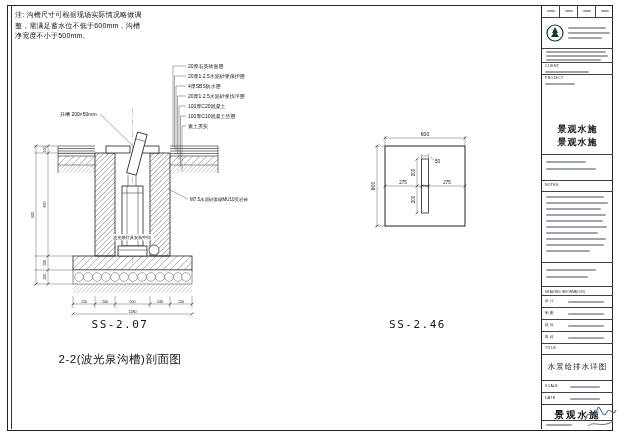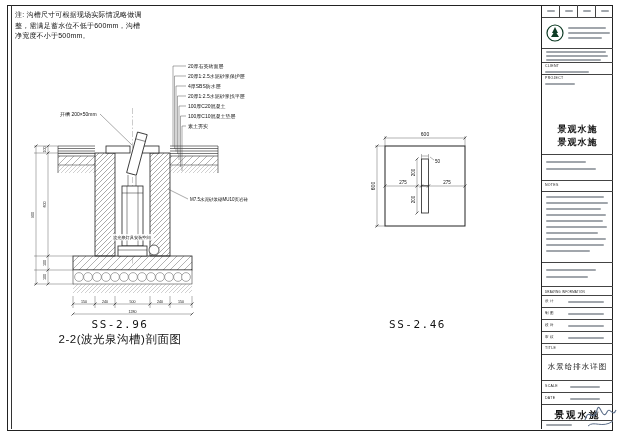--- a/index.html
+++ b/index.html
@@ -3,21 +3,21 @@
 <meta charset="utf-8">
 <style>
   html,body{margin:0;padding:0;background:#e9e9e9}
   .page{position:relative;width:618px;height:436px;background:#fff;font-family:"Liberation Sans",sans-serif;color:#111;overflow:hidden}
   .abs{position:absolute}
   .frame{left:7px;top:5px;width:604px;height:424px;border:1px solid #222}
   .bindline{left:11px;top:5px;width:0;height:424px;border-left:0.5px solid #333}
   .note{left:15px;top:10px;width:130px;font-size:7px;line-height:1.5;color:#111;letter-spacing:0.2px}
   .dwg-title{text-align:center}
   .code{font-family:"DejaVu Sans Mono",monospace;font-size:11px;letter-spacing:1.5px}
-  .tname{font-size:11.5px;margin-top:1px;letter-spacing:0.5px}
+  .tname{font-size:11.5px;margin-top:21px;letter-spacing:0.5px}
   svg text{font-family:"Liberation Sans",sans-serif;fill:#111}
   
   .tb{left:541px;top:5px;width:71px;height:424px;border-left:1px solid #222;font-size:4px}
   .tbrow{position:absolute;left:0;width:100%;border-bottom:1px solid #444;box-sizing:border-box;overflow:hidden}
   .sk{background:#8a9097;height:2px;border-radius:1px;opacity:.8}
   .lbl{font-size:3.5px;color:#222;letter-spacing:.3px;line-height:1}
   .cells{display:flex;height:100%}
   .cell{flex:1;border-right:0.5px solid #444;display:flex;align-items:center;justify-content:center}
   .cell:last-child{border-right:none}
   .pname{font-size:9px;font-weight:bold;text-align:center;letter-spacing:1px}
@@ -161,21 +161,21 @@
       <text x="68" y="256.5">150</text>
       <text x="89" y="256.5">240</text>
       <text x="116.5" y="256.5">500</text>
       <text x="144" y="256.5">240</text>
       <text x="165" y="256.5">150</text>
       <text x="116.5" y="266.5">1280</text>
     </g>
   </svg>
 
   <div class="abs dwg-title" style="left:20px;top:318px;width:200px">
-    <div class="code">SS-2.96</div>
+    <div class="code">SS-2.07</div>
     <div class="tname">2-2(波光泉沟槽)剖面图</div>
   </div>
 
   <svg class="abs" style="left:352px;top:126px" width="170" height="120" viewBox="0 0 170 120">
 
     <rect x="33" y="20" width="80" height="80" fill="#fff" stroke="#222" stroke-width="1"></rect>
 
     <g fill="#fff" stroke="#222" stroke-width="0.8">
       <rect x="69.5" y="33" width="7" height="27"></rect>
       <rect x="69.5" y="60" width="7" height="27"></rect>

